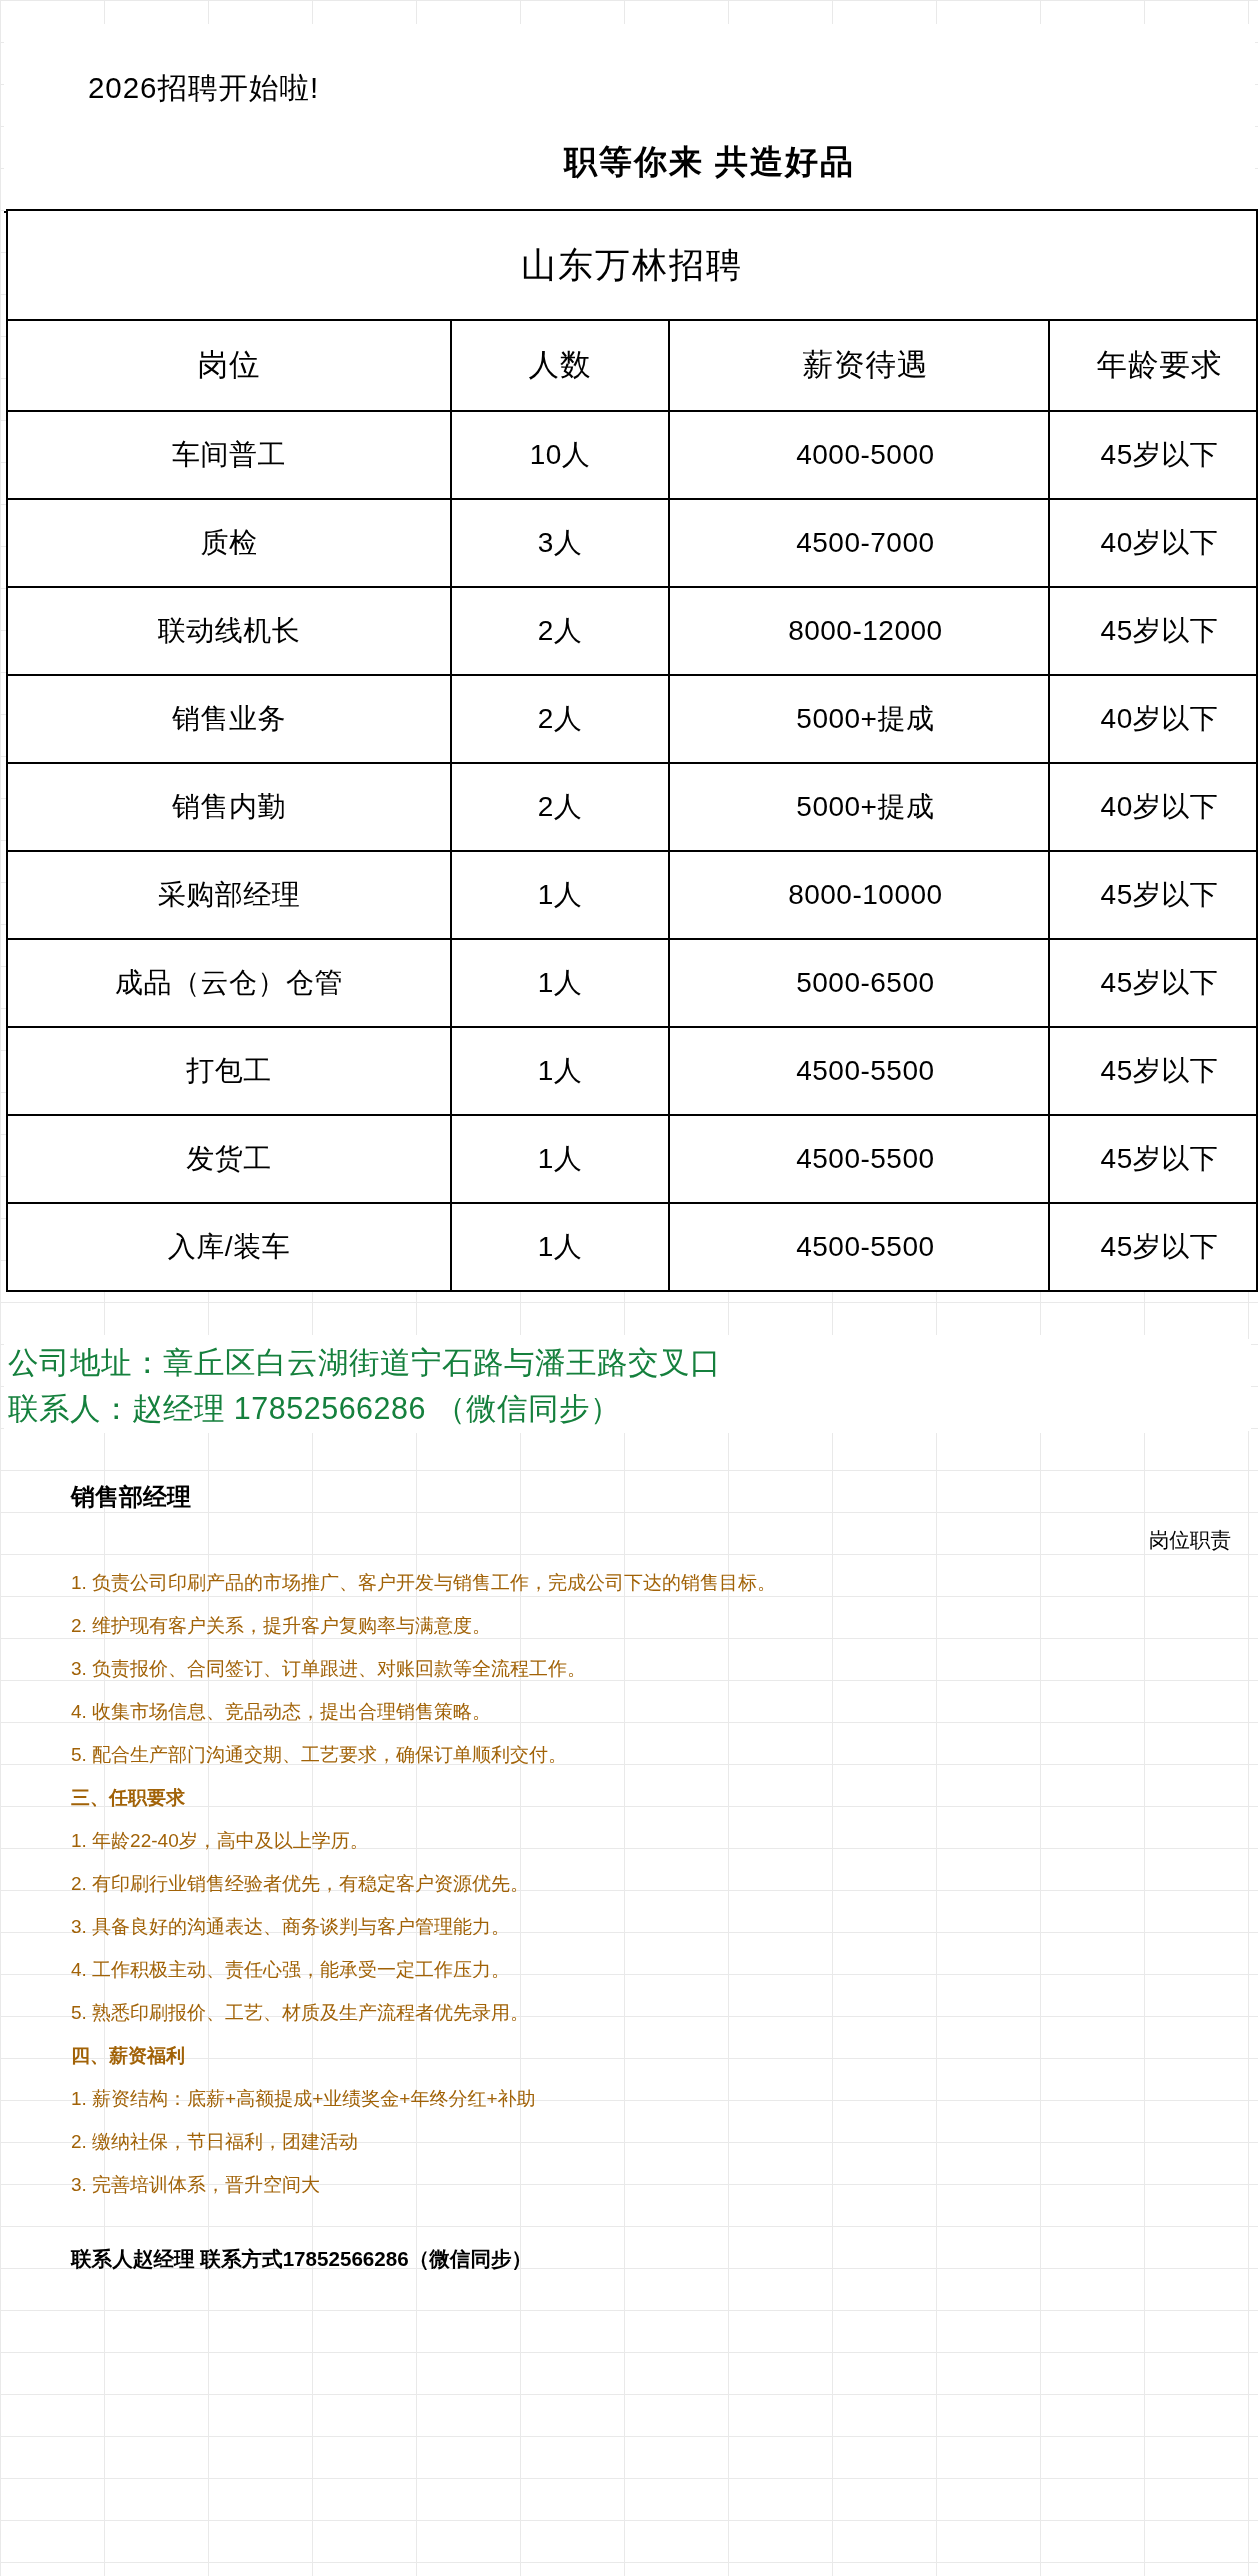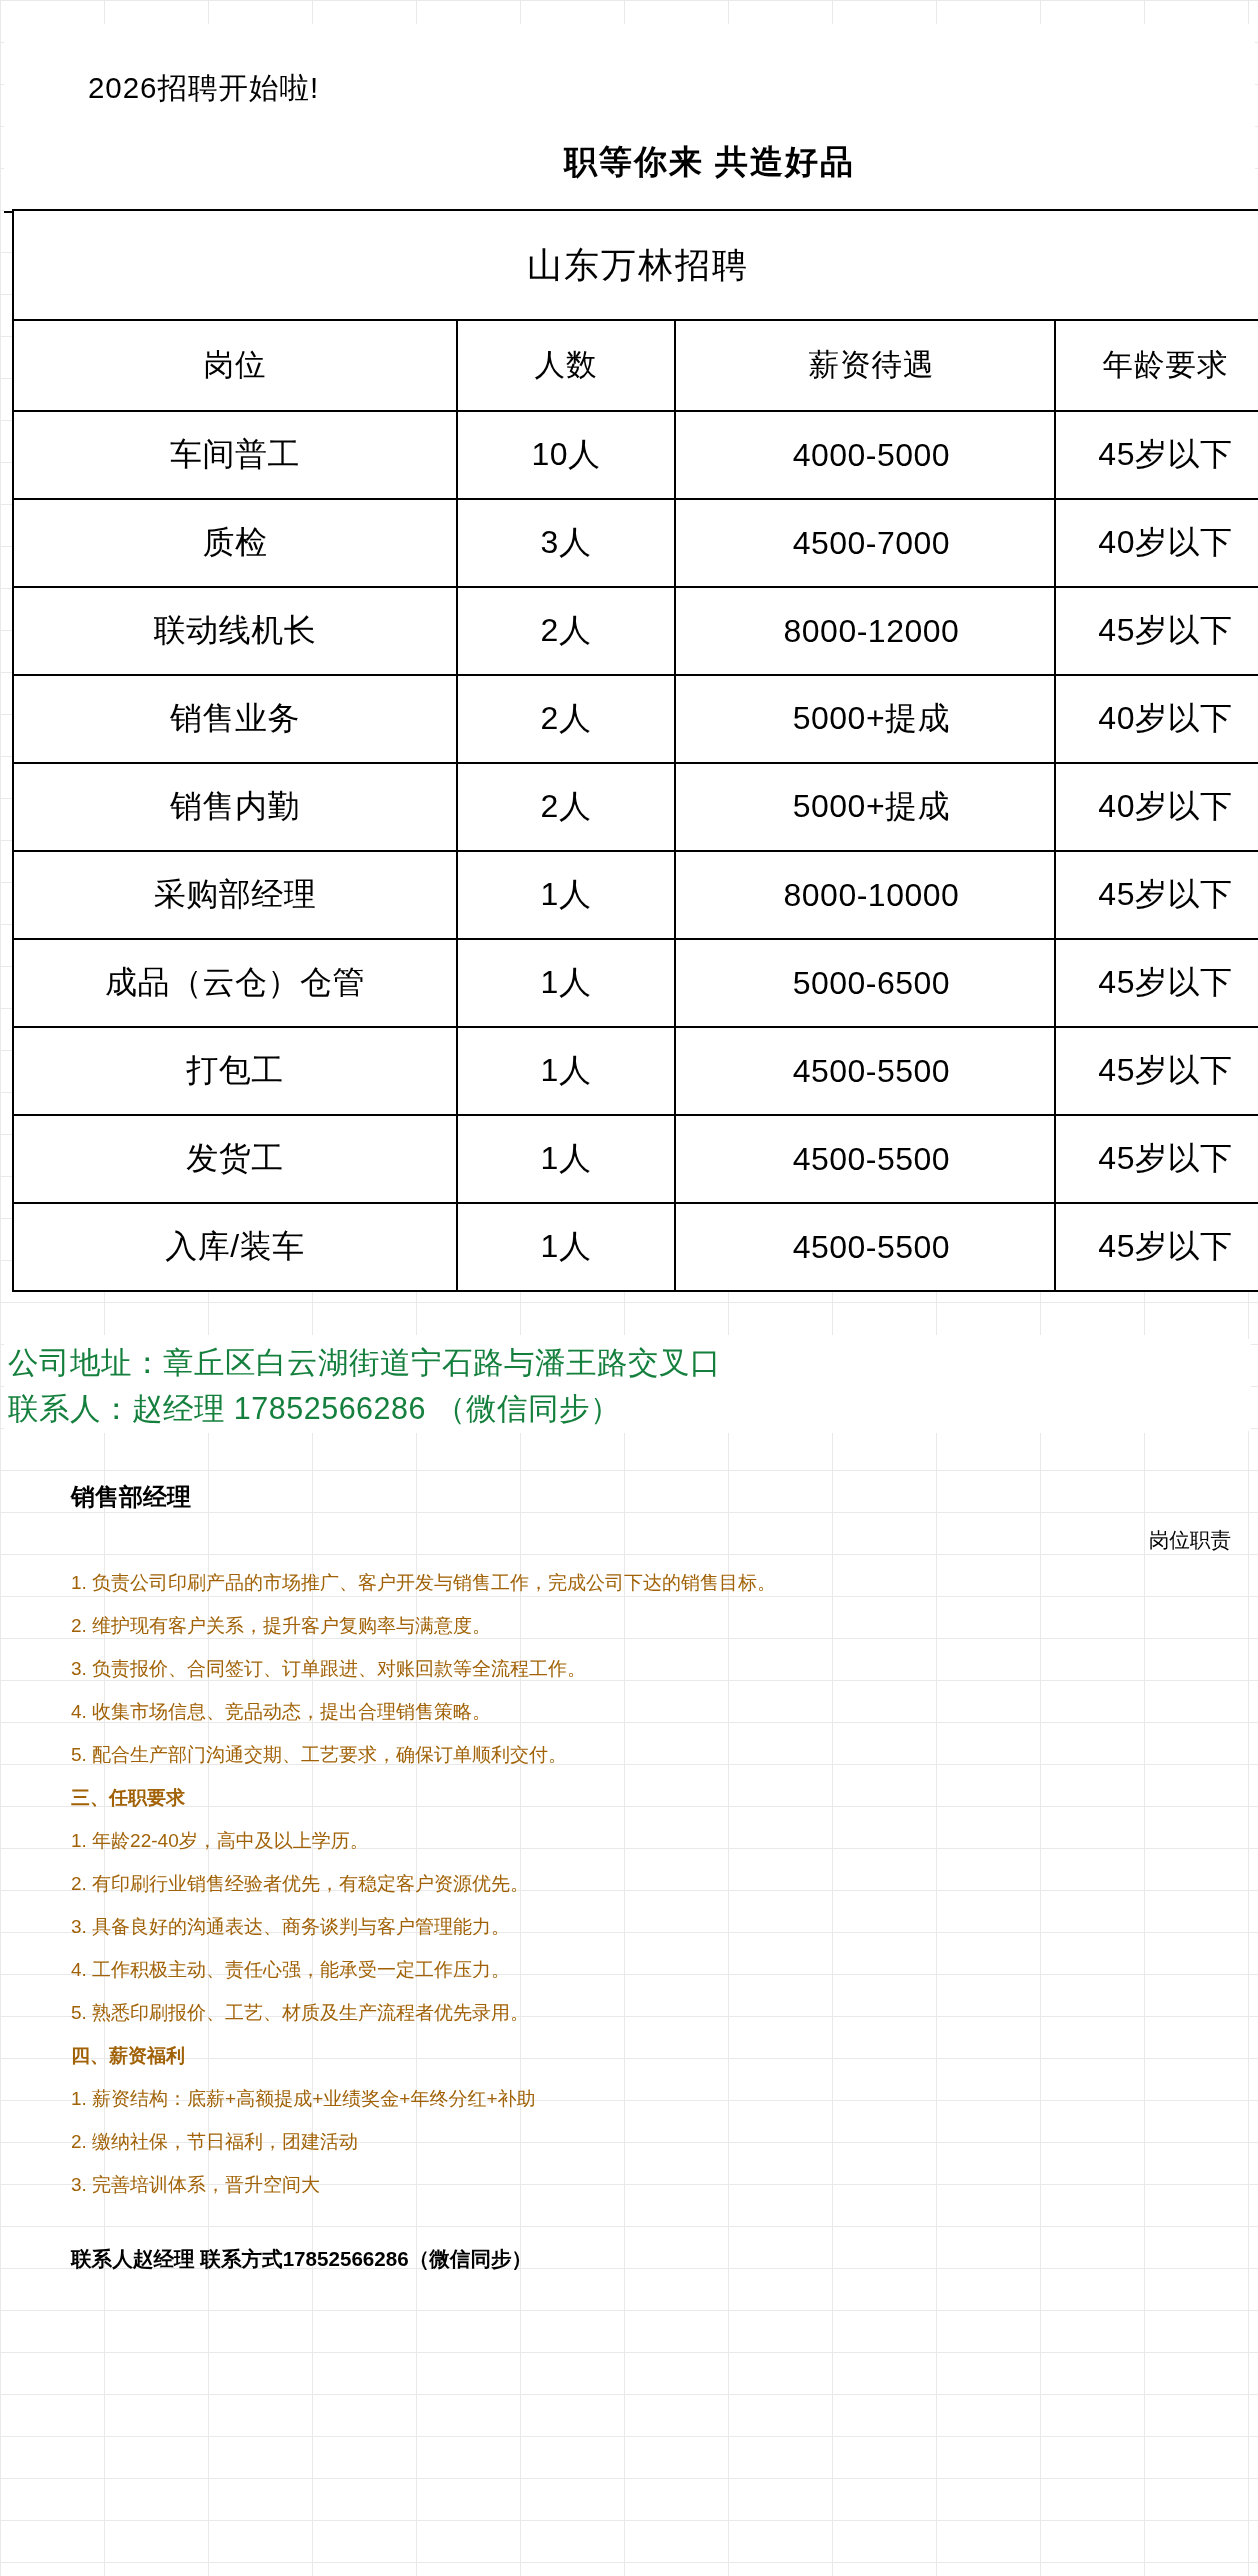--- a/index.html
+++ b/index.html
@@ -71,21 +71,21 @@
     font-size: 33px;
     font-weight: bold;
     letter-spacing: 2px;
     color: #000;
     white-space: nowrap;
   }
 
   
   .table-wrap {
     position: absolute;
-    left: 12px;
+    left: 6px;
     top: 209px;
     width: 1059px;
   }
   table.job-table {
     border-collapse: collapse;
     width: 1251px;
     table-layout: fixed;
     background: #ffffff;
   }
   table.job-table td,
@@ -101,21 +101,21 @@
     font-size: 35px;
     letter-spacing: 2px;
   }
   .tbl-head td {
     height: 87px;
     font-size: 30.5px;
     letter-spacing: 1px;
   }
   .tbl-row td {
     height: 84px;
-    font-size: 32px;
+    font-size: 28px;
     letter-spacing: 0.5px;
   }
   .col-pos   { width: 444px; }
   .col-num   { width: 218px; }
   .col-pay   { width: 380px; }
   .col-age   { width: 208px; }
   td.pay-cell { text-align: left; padding-left: 13.8px; }
   td.age-cell { text-align: left; padding-left: 13.8px; }
   td.head-pay { text-align: left; padding-left: 13.8px; }
   td.head-age { text-align: left; padding-left: 13.8px; }

